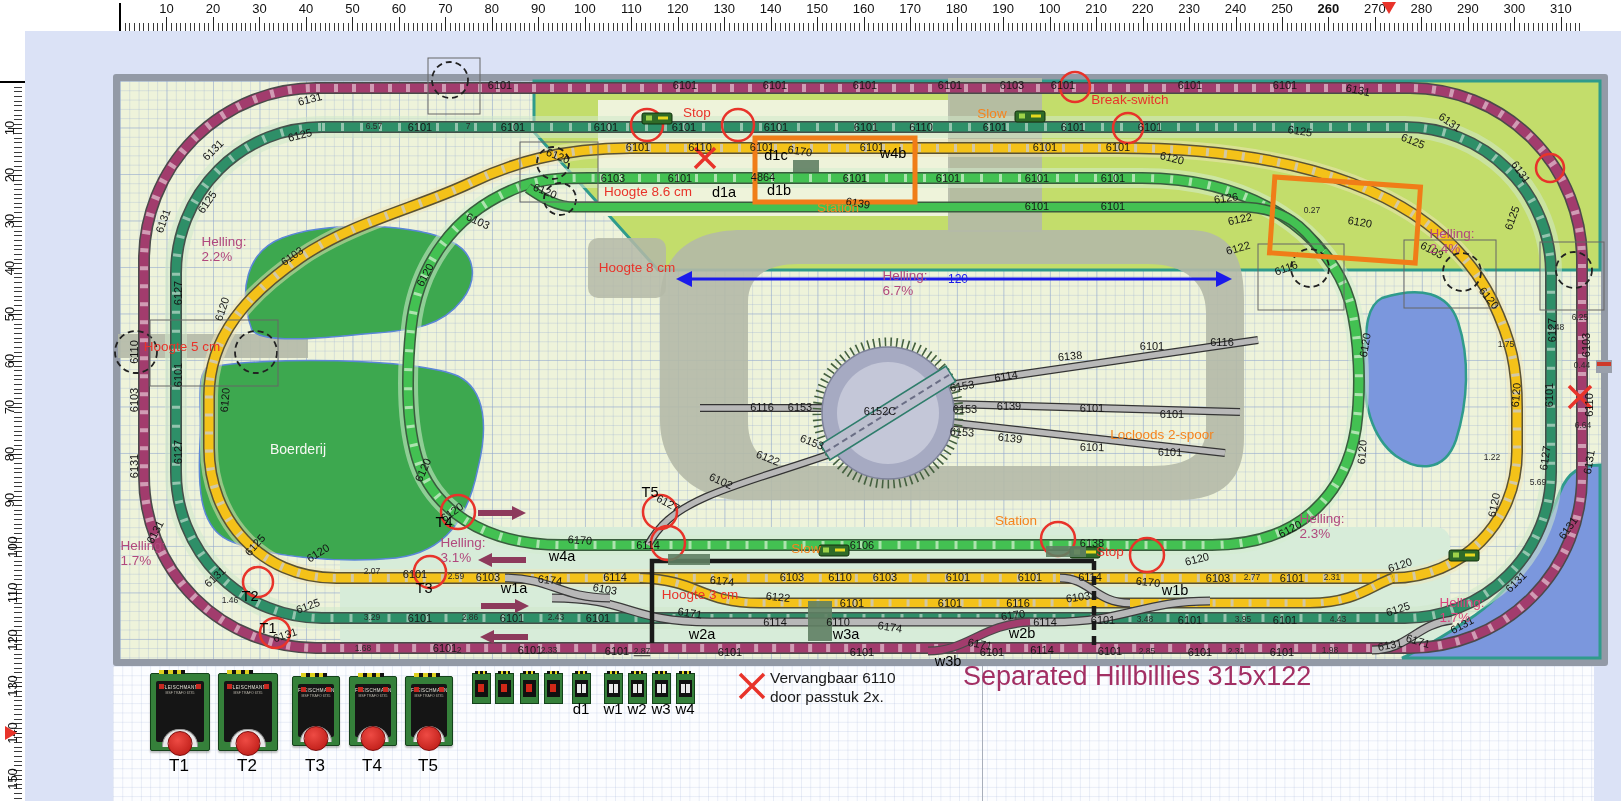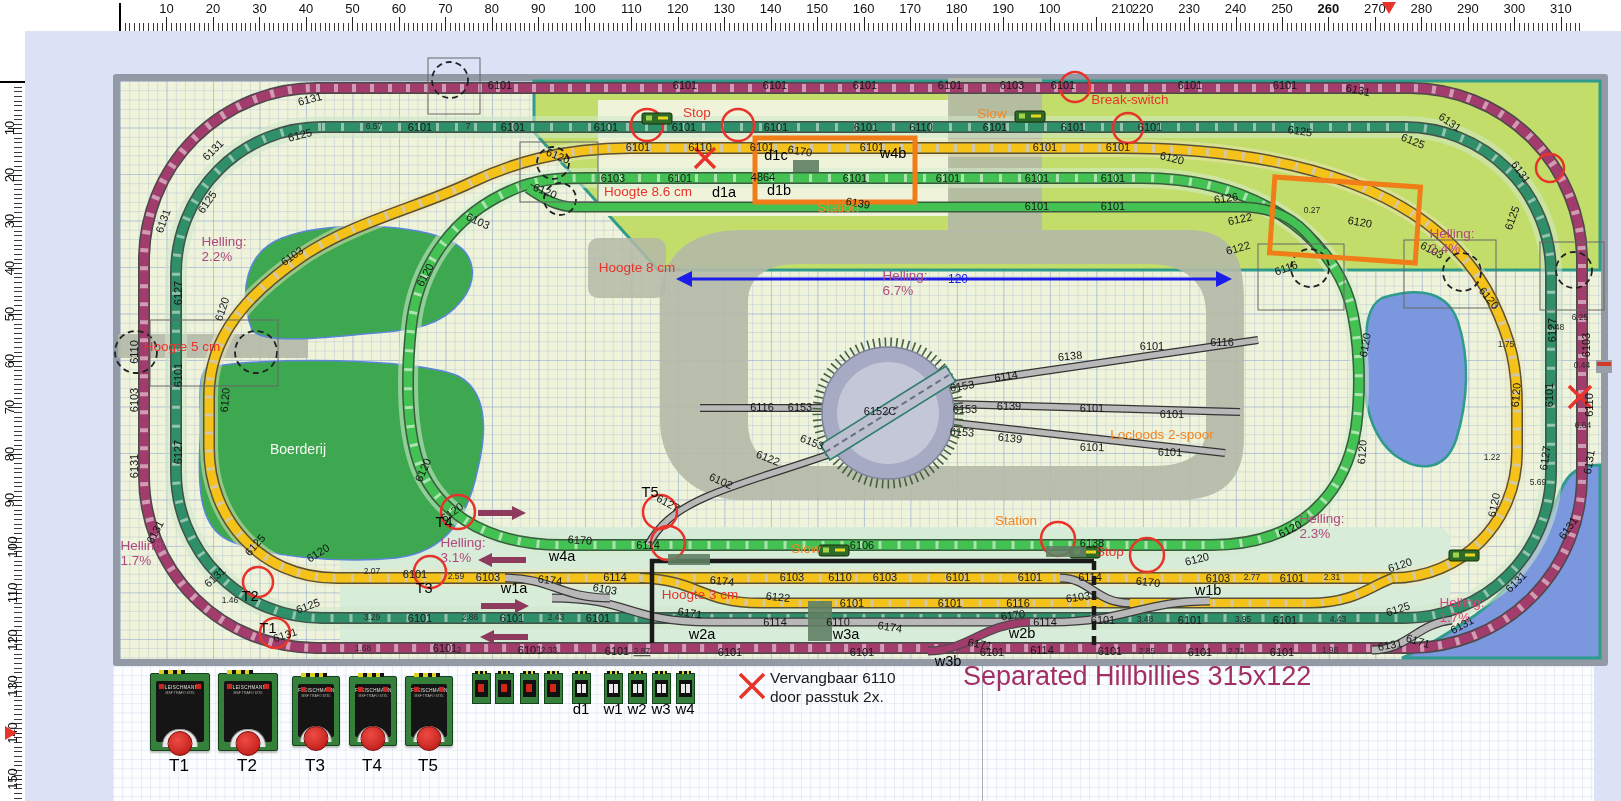--- a/index.html
+++ b/index.html
@@ -514,21 +514,21 @@
     <span class="lb purple" style="left: 1322px; top: 526px; transform: translate(-50%, -50%) rotate(0deg);">Helling:
 2.3%</span>
     <span class="lb pink" style="left: 1462px; top: 610px; transform: translate(-50%, -50%) rotate(0deg);">Helling:
 1.7%</span>
     <span class="lb id" style="left: 562px; top: 556px; transform: translate(-50%, -50%) rotate(0deg);">w4a</span>
     <span class="lb id" style="left: 514px; top: 588px; transform: translate(-50%, -50%) rotate(0deg);">w1a</span>
     <span class="lb id" style="left: 702px; top: 634px; transform: translate(-50%, -50%) rotate(0deg);">w2a</span>
     <span class="lb id" style="left: 846px; top: 634px; transform: translate(-50%, -50%) rotate(0deg);">w3a</span>
     <span class="lb id" style="left: 948px; top: 661px; transform: translate(-50%, -50%) rotate(0deg);">w3b</span>
     <span class="lb id" style="left: 1022px; top: 633px; transform: translate(-50%, -50%) rotate(0deg);">w2b</span>
-    <span class="lb id" style="left: 1208px; top: 590px; transform: translate(-50%, -50%) rotate(0deg);">w1b</span>
+    <span class="lb id" style="left: 1175px; top: 590px; transform: translate(-50%, -50%) rotate(0deg);">w1b</span>
     <span class="lb id" style="left: 268px; top: 628px; transform: translate(-50%, -50%) rotate(0deg);">T1</span>
     <span class="lb id" style="left: 250px; top: 596px; transform: translate(-50%, -50%) rotate(0deg);">T2</span>
     <span class="lb id" style="left: 424px; top: 588px; transform: translate(-50%, -50%) rotate(0deg);">T3</span>
     <span class="lb id" style="left: 444px; top: 522px; transform: translate(-50%, -50%) rotate(0deg);">T4</span>
     <span class="lb id" style="left: 650px; top: 492px; transform: translate(-50%, -50%) rotate(0deg);">T5</span>
   </div>
 
 <div class="note">
   <div>Vervangbaar 6110</div>
   <div>door passtuk 2x.</div>
@@ -639,21 +639,21 @@
     <span class="hnum" style="left: 631.28px;">110</span>
     <span class="hnum" style="left: 677.76px;">120</span>
     <span class="hnum" style="left: 724.24px;">130</span>
     <span class="hnum" style="left: 770.72px;">140</span>
     <span class="hnum" style="left: 817.2px;">150</span>
     <span class="hnum" style="left: 863.68px;">160</span>
     <span class="hnum" style="left: 910.16px;">170</span>
     <span class="hnum" style="left: 956.64px;">180</span>
     <span class="hnum" style="left: 1003.12px;">190</span>
     <span class="hnum" style="left: 1049.6px;">100</span>
-    <span class="hnum" style="left: 1096.08px; margin-left: 26px;">210</span>
+    <span class="hnum" style="left: 1096.08px;">210</span>
     <span class="hnum" style="left: 1142.56px;">220</span>
     <span class="hnum" style="left: 1189.04px;">230</span>
     <span class="hnum" style="left: 1235.52px;">240</span>
     <span class="hnum" style="left: 1282px;">250</span>
     <span class="hnum" style="left: 1328.48px; font-weight: bold;">260</span>
     <span class="hnum" style="left: 1374.96px;">270</span>
     <span class="hnum" style="left: 1421.44px;">280</span>
     <span class="hnum" style="left: 1467.92px;">290</span>
     <span class="hnum" style="left: 1514.4px;">300</span>
     <span class="hnum" style="left: 1560.88px;">310</span>

